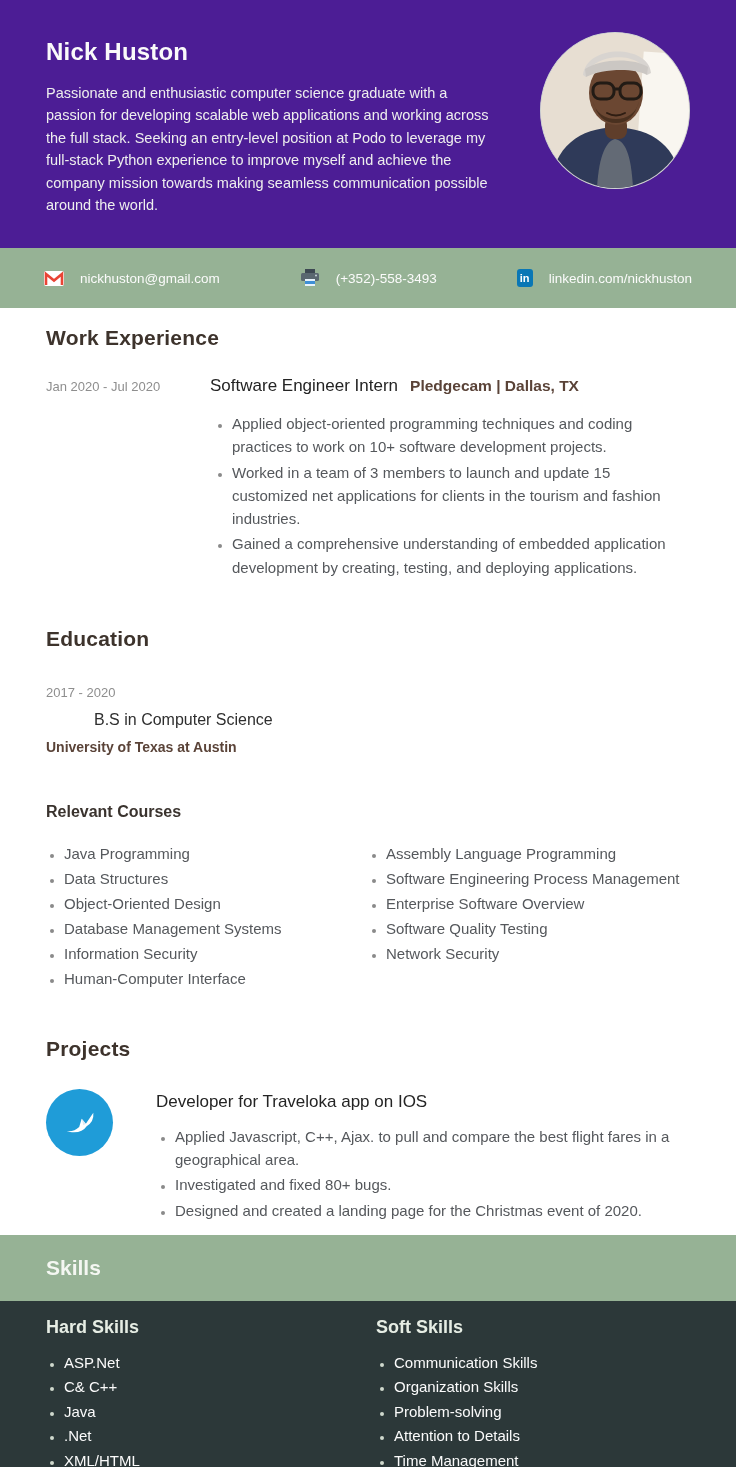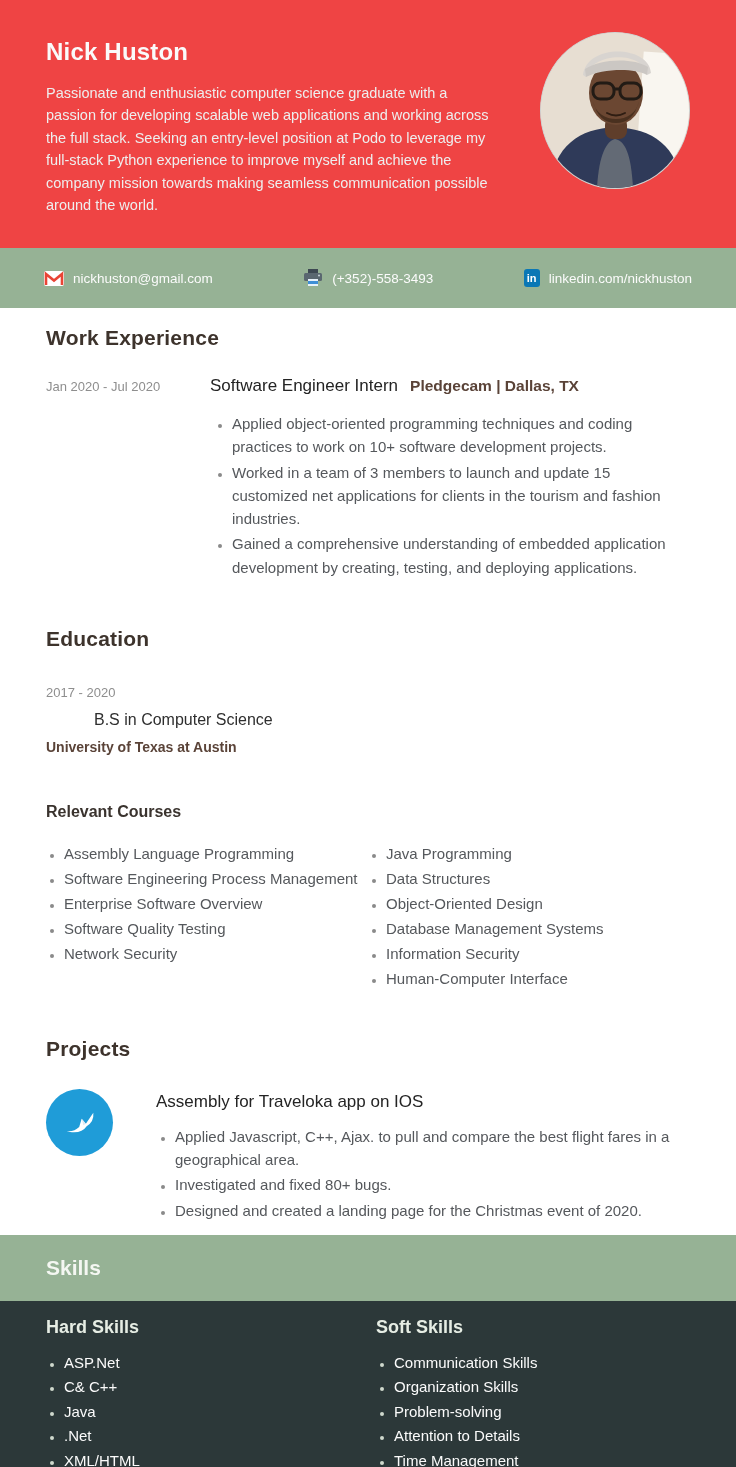--- a/index.html
+++ b/index.html
@@ -1,31 +1,31 @@
 <!DOCTYPE html>
 <html><head>
 <meta charset="utf-8">
 <style>
   * { margin:0; padding:0; box-sizing:border-box; }
   html,body { width:736px; background:#ffffff; }
   body { font-family:"Liberation Sans", sans-serif; color:#333; position:relative; height:1467px; overflow:hidden; }
 
   
-  .header { background:#ef4444; height:248px; padding:38px 46px 0 46px; position:relative; }
+  .header { background:#4c1d95; height:248px; padding:38px 46px 0 46px; position:relative; }
   .header .name { color:#fafafa; font-size:24px; font-weight:bold; letter-spacing:.2px; }
   .header .subtitle { color:#f2f2f2; font-size:15px; font-style:italic; margin-top:12px; width:430px; line-height:1.45; }
   .header .summary { color:#eeeeee; font-size:14.5px; line-height:1.55; margin-top:16px; width:455px; }
   .avatar-wrap { position:absolute; top:32px; right:46px; width:150px; height:157px; border-radius:50%;
                  overflow:hidden; border:1px solid #cfd4d2; background:#e9e1d7; }
   .avatar-wrap svg { display:block; }
 
   
   .contact-bar { background:#96b295; height:60px; display:flex; align-items:center;
                  justify-content:space-between; padding:0 44px; }
-  .contact-item { display:flex; align-items:center; gap:9px; color:#fbfbfb; font-size:13.5px; }
+  .contact-item { display:flex; align-items:center; gap:16px; color:#fbfbfb; font-size:13.5px; }
   .ci-icon { width:20px; height:20px; display:inline-flex; align-items:center; justify-content:center; }
   .linkedin-box { width:16px; height:18px; background:#0a77b5; border-radius:3px; color:#fff;
                   font-size:11px; font-weight:bold; display:flex; align-items:center; justify-content:center; }
 
   
   .main { padding:18px 46px 0 46px; }
   h2.section { font-size:21px; font-weight:bold; color:#3d332c; letter-spacing:.2px; }
 
   .job-row { display:flex; margin-top:26px; }
   .job-dates { width:164px; flex:0 0 164px; color:#8e8e8e; font-size:13px; padding-top:3px; }
@@ -153,51 +153,51 @@
     <div class="edu-dates">2017 - 2020</div>
     <div class="edu-degree">B.S in Computer Science</div>
     <div class="edu-school">University of Texas at Austin</div>
   </div>
 
   <div class="courses-block">
     <div class="courses-heading">Relevant Courses</div>
     <div class="courses-cols">
       <div class="courses-col">
         <ul>
-          <li>Assembly Language Programming</li>
-          <li>Software Engineering Process Management</li>
-          <li>Enterprise Software Overview</li>
-          <li>Software Quality Testing</li>
-          <li>Network Security</li>
-        </ul>
-      </div>
-      <div class="courses-col">
-        <ul>
           <li>Java Programming</li>
           <li>Data Structures</li>
           <li>Object-Oriented Design</li>
           <li>Database Management Systems</li>
           <li>Information Security</li>
           <li>Human-Computer Interface</li>
+        </ul>
+      </div>
+      <div class="courses-col">
+        <ul>
+          <li>Assembly Language Programming</li>
+          <li>Software Engineering Process Management</li>
+          <li>Enterprise Software Overview</li>
+          <li>Software Quality Testing</li>
+          <li>Network Security</li>
         </ul>
       </div>
     </div>
   </div>
 
   <div class="projects-block">
     <h2 class="section">Projects</h2>
     <div class="project-row">
       <div class="project-logo">
         <svg width="40" height="40" viewBox="0 0 48 48">
           <path d="M8 35 Q17 36 23 30 L26 20 L31 26 L40 13 Q41 24 32 29 Q26 38 12 36 Z" fill="#ffffff"></path>
           <path d="M26 20 L31 26 L28 28 Z" fill="#dfe9f2"></path>
         </svg>
       </div>
       <div class="project-body">
-        <div class="project-title">Assembly for Traveloka app on IOS</div>
+        <div class="project-title">Developer for Traveloka app on IOS</div>
         <ul class="bullets">
           <li>Applied Javascript, C++, Ajax. to pull and compare the best flight fares in a geographical area.</li>
           <li>Investigated and fixed 80+ bugs.</li>
           <li>Designed and created a landing page for the Christmas event of 2020.</li>
         </ul>
       </div>
     </div>
   </div>
 </div>
 

